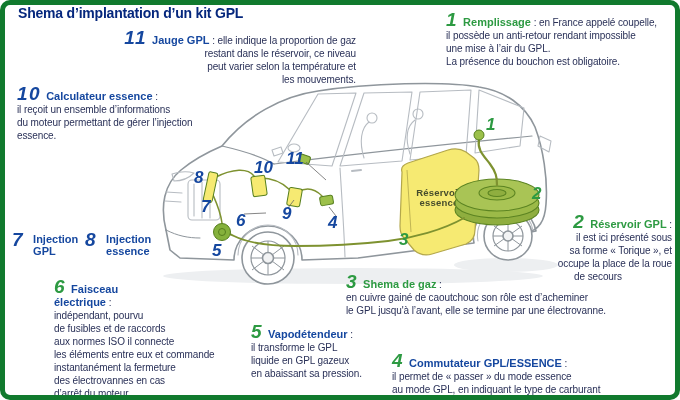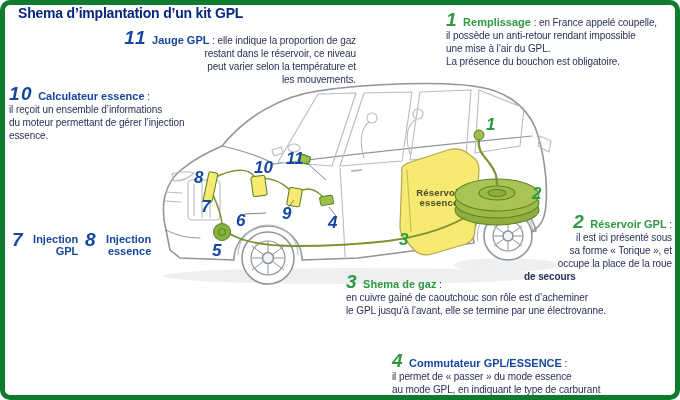--- a/index.html
+++ b/index.html
@@ -12,31 +12,31 @@
   .anno{position:absolute;z-index:3;color:var(--body_navy);font-size:10px;
         line-height:13px;letter-spacing:-0.1px;}
   .anno .num{font-style:italic;font-weight:bold;font-size:19px;line-height:1;
         letter-spacing:1.5px;margin-right:5px;}
   .anno .head{font-weight:bold;font-size:11px;white-space:pre-line;letter-spacing:0;}
   .anno .body{white-space:pre-line;}
   .g{color:var(--accent_green);}
   .b{color:var(--heading_blue);}
   .a11{left:64px;top:28px;width:292px;text-align:right;}
   .a1{left:446px;top:10px;width:228px;}
-  .a10{left:9px;top:84px;width:240px;}
+  .a10{left:17px;top:84px;width:240px;}
   .a9{left:13px;top:157px;width:205px;}
   .a7{left:12px;top:230px;display:flex;gap:4px;}
   .a8{left:85px;top:230px;display:flex;gap:4px;}
-  .a7 .head,.a8 .head{text-align:right;line-height:12px;margin-top:3px;}
+  .a7 .head,.a8 .head{text-align:left;line-height:12px;margin-top:3px;}
   .a6{left:54px;top:277px;width:240px;}
   .a5{left:251px;top:322px;width:172px;}
   .a3{left:346px;top:272px;width:322px;}
   .a4{left:392px;top:329px;width:286px;margin-top:22px;}
   .a2{left:504px;top:212px;width:168px;text-align:right;}
-  .a2 .body2{display:block;text-align:left;margin-left:20px;white-space:pre-line;font-weight:bold;}
+  .a2 .body2{display:block;text-align:center;margin-left:20px;white-space:pre-line;}
   #car{position:absolute;left:148px;top:80px;width:442px;height:218px;z-index:1;}
   #car .numlab{font-family:"Liberation Sans",sans-serif;font-style:italic;
         font-weight:bold;font-size:17px;}
   #car .nb{fill:var(--heading_blue);}
   #car .ng{fill:var(--accent_green);}
   #car .tanklab{font-family:"Liberation Sans",sans-serif;font-weight:bold;
         font-size:9.5px;fill:var(--label_olive);text-anchor:middle;letter-spacing:.2px;}
 </style>
 </head>
 <body>
@@ -167,21 +167,38 @@
       <span class="head b">Injection
 GPL</span>
   </div>
 
   <div class="anno a8">
     <span class="num b">8</span>
       <span class="head b">Injection
 essence</span>
   </div>
 
-
+  <div class="anno a6">
+    <span class="num g">6</span><span class="head b">Faisceau
+électrique</span><span class="body"> :
+indépendant, pourvu
+de fusibles et de raccords
+aux normes ISO il connecte
+les éléments entre eux et commande
+instantanément la fermeture
+des électrovannes en cas
+d’arrêt du moteur.</span>
+  </div>
+
+  <div class="anno a5">
+    <span class="num g">5</span><span class="head b">Vapodétendeur</span><span class="body"> :
+il transforme le GPL
+liquide en GPL gazeux
+en abaissant sa pression.</span>
+  </div>
 
   <div class="anno a3">
     <span class="num g">3</span><span class="head g">Shema de gaz</span><span class="body"> :
 en cuivre gainé de caoutchouc son rôle est d’acheminer
 le GPL jusqu'à l’avant, elle se termine par une électrovanne.</span>
   </div>
 
   <div class="anno a4">
     <span class="num g">4</span><span class="head b">Commutateur GPL/ESSENCE</span><span class="body"> :
 il permet de « passer » du mode essence

